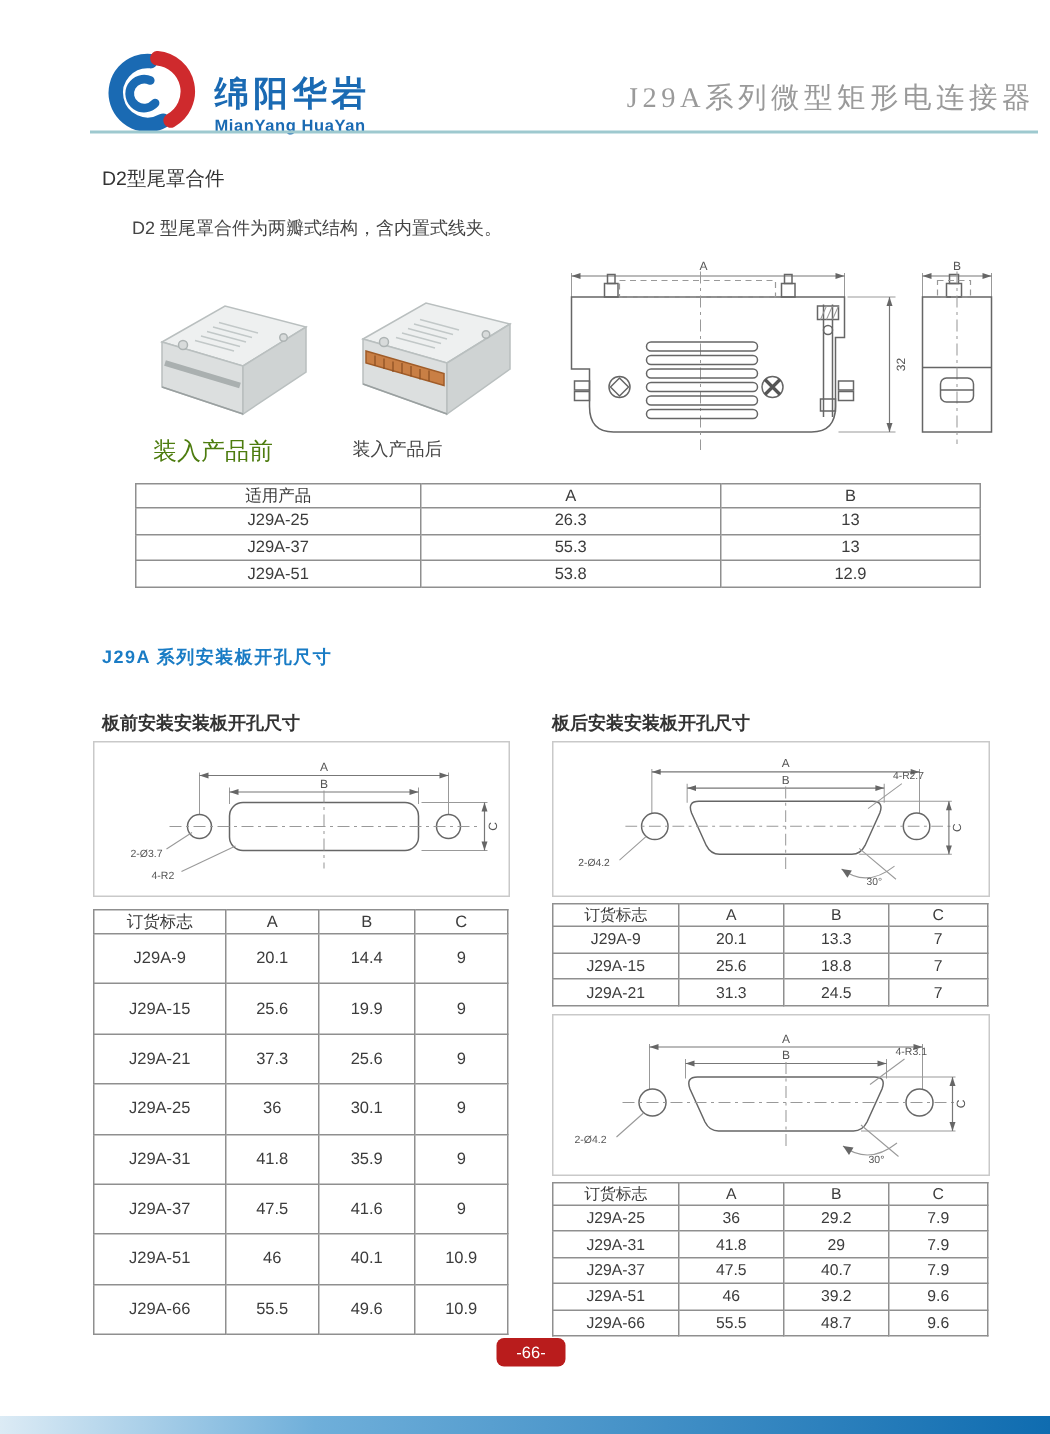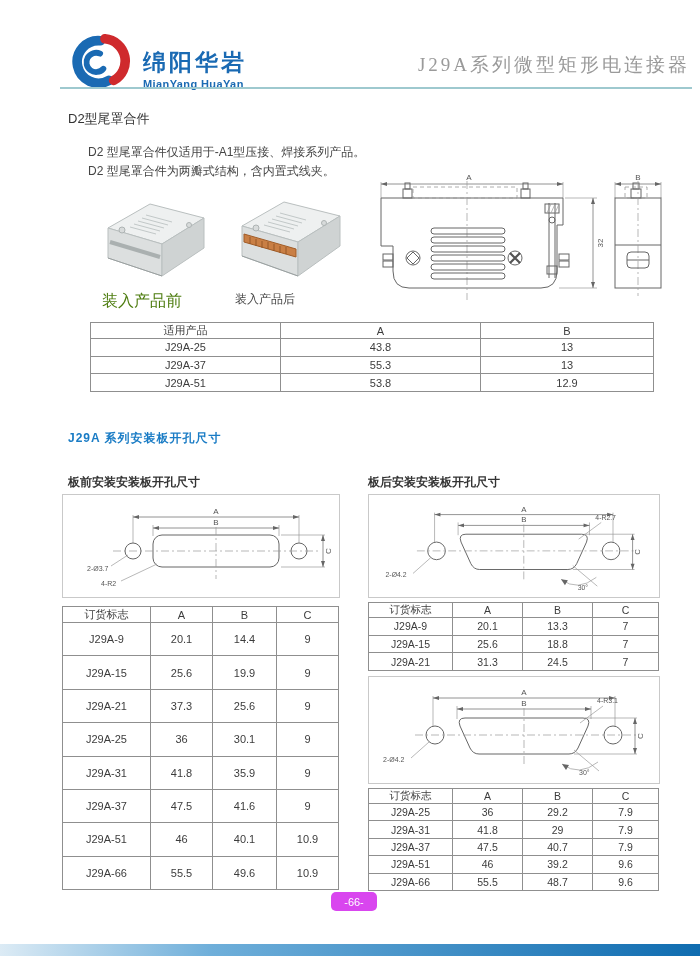--- a/index.html
+++ b/index.html
@@ -37,21 +37,21 @@
   
   .mount-heading{position:absolute;left:68px;top:430px;font-size:12px;font-weight:600;color:#1a7cc5;letter-spacing:1px;}
   .sub-front{position:absolute;left:68px;top:474px;font-size:12px;font-weight:bold;color:#333;}
   .sub-rear{position:absolute;left:368px;top:474px;font-size:12px;font-weight:bold;color:#333;}
   .draw-box{position:absolute;border:1px solid #c9c9c9;background:#fff;}
   .box-front{left:62px;top:494px;width:276px;height:102px;}
   .box-rear1{left:368px;top:494px;width:290px;height:102px;}
   .box-rear2{left:368px;top:676px;width:290px;height:106px;}
 
   
-  .page-badge{position:absolute;left:331px;top:892px;width:46px;height:19px;background:#d946ef;
+  .page-badge{position:absolute;left:331px;top:892px;width:46px;height:19px;background:#b91c1c;
               color:#fff;font-size:11px;border-radius:5px;display:flex;align-items:center;justify-content:center;}
   .bottom-bar{position:absolute;left:0;bottom:0;width:700px;height:12px;
               background:linear-gradient(90deg,#dcebf5 0%,#6fafda 30%,#0f6cb0 100%);}
 
   
   svg text{font-family:"Liberation Sans","DejaVu Sans",sans-serif;fill:#555;}
   .ln{stroke:#666;fill:none;stroke-width:1;}
   .thin{stroke:#999;fill:none;stroke-width:.7;}
   .dim{stroke:#777;fill:none;stroke-width:.8;}
   .dd{stroke:#999;fill:none;stroke-width:.7;stroke-dasharray:8 3 2 3;}
@@ -74,21 +74,20 @@
     <div>
       <div class="logo-cn">绵阳华岩</div>
       <div class="logo-en">MianYang HuaYan</div>
     </div>
   </div>
   <div class="doc-title">J29A系列微型矩形电连接器</div>
   <div class="header-rule"></div>
 
   <div class="d2-heading">D2型尾罩合件</div>
   <div class="d2-lines">
-    <div>D2 型尾罩合件仅适用于-A1型压接、焊接系列产品。</div>
     <div>D2 型尾罩合件为两瓣式结构，含内置式线夹。</div>
   </div>
 
   <svg class="photo1" width="126" height="100" viewBox="0 0 126 100">
     <polygon points="16,36 58,12 112,26 70,52" fill="#eef0f0" stroke="#b9bfbf"></polygon>
     <polygon points="16,36 70,52 70,84 16,66" fill="#dcdfdf" stroke="#b9bfbf"></polygon>
     <polygon points="70,52 112,26 112,56 70,84" fill="#cfd3d3" stroke="#b9bfbf"></polygon>
     <path d="M54 23 l26 7 M50 26 l26 7 M46 29 l26 7 M42 32 l26 7 M38 35 l26 7" stroke="#c2c8c8" fill="none"></path>
     <circle cx="30" cy="38" r="3" fill="#d8dbdb" stroke="#adb3b3"></circle>
     <circle cx="97" cy="33" r="2.5" fill="#d8dbdb" stroke="#adb3b3"></circle>
@@ -176,21 +175,21 @@
     <thead>
           <tr>
             <th>适用产品</th>
             <th>A</th>
             <th>B</th>
           </tr>
         </thead>
         <tbody>
           <tr>
             <td>J29A-25</td>
-            <td>43.8</td>
+            <td>26.3</td>
             <td>13</td>
           </tr>
           <tr>
             <td>J29A-37</td>
             <td>55.3</td>
             <td>13</td>
           </tr>
           <tr>
             <td>J29A-51</td>
             <td>53.8</td>

